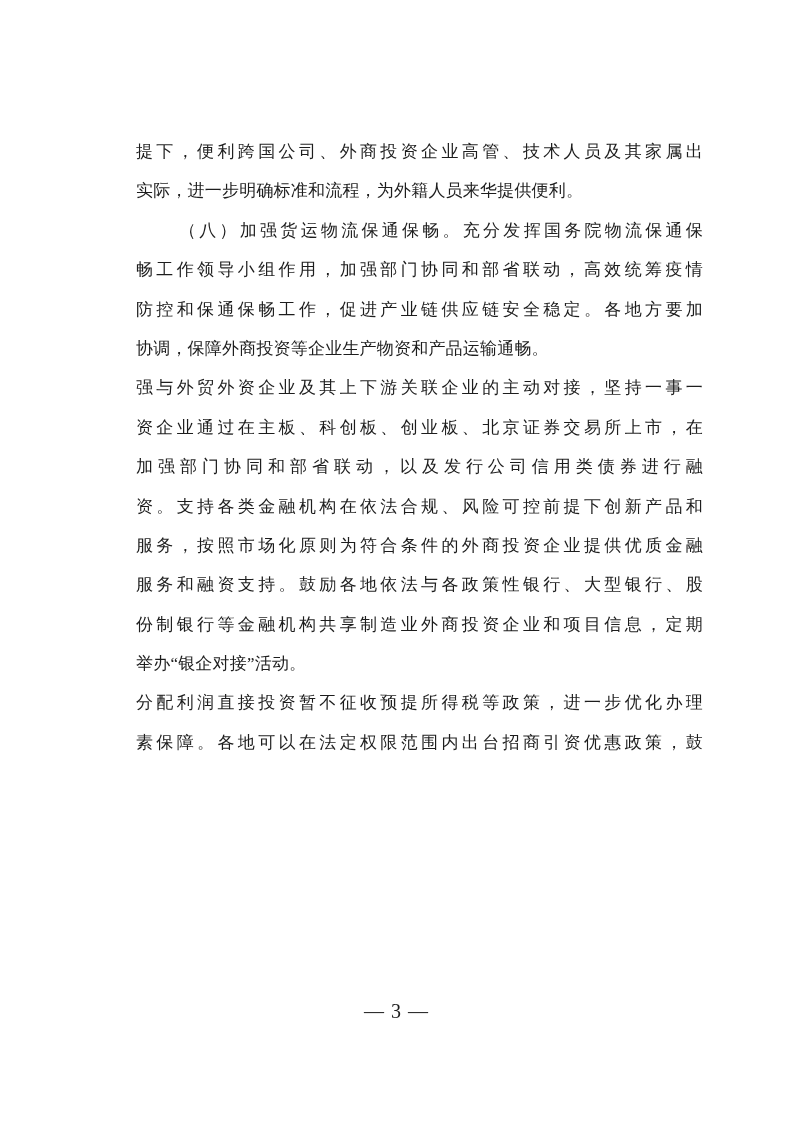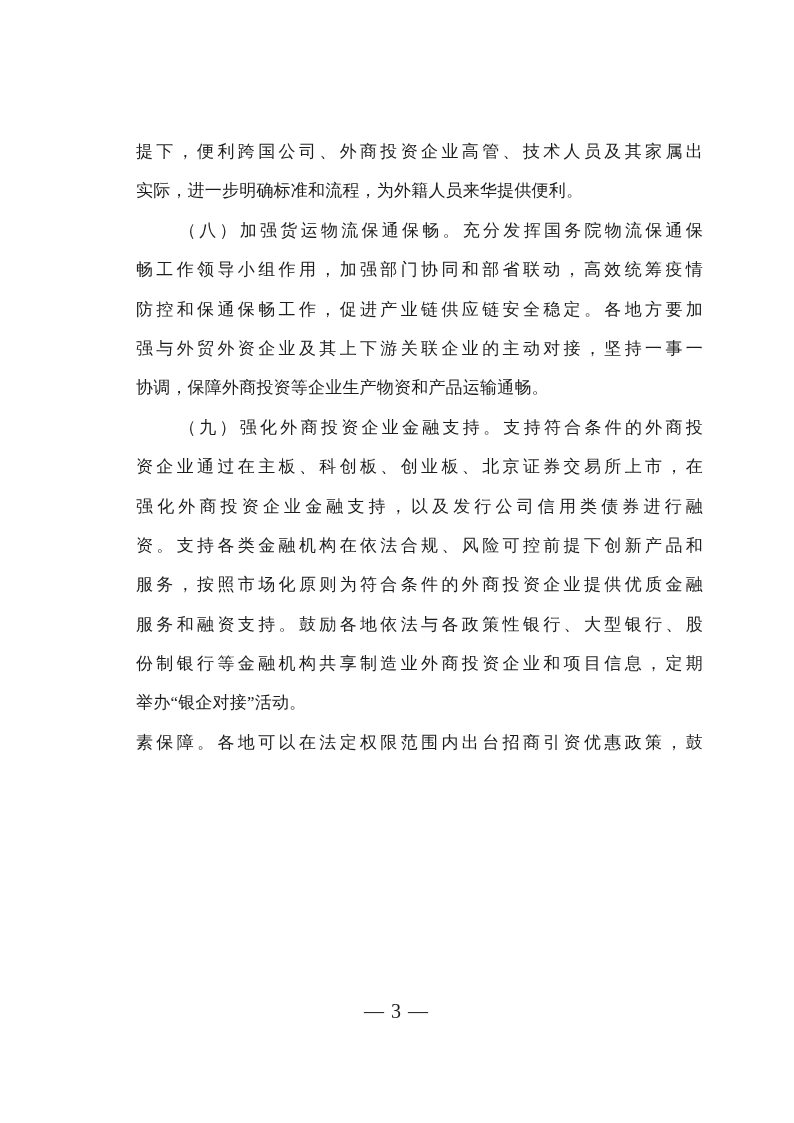--- a/index.html
+++ b/index.html
@@ -61,31 +61,31 @@
 <div class="page">
 
   <div class="doc-body">
 
     <div class="line">提下，便利跨国公司、外商投资企业高管、技术人员及其家属出</div>
     <div class="line para-end">实际，进一步明确标准和流程，为外籍人员来华提供便利。</div>
 
     <div class="line indent"><span class="lead">（八）加强货运物流保通保畅。</span><span>充分发挥国务院物流保通保</span></div>
     <div class="line">畅工作领导小组作用，加强部门协同和部省联动，高效统筹疫情</div>
     <div class="line">防控和保通保畅工作，促进产业链供应链安全稳定。各地方要加</div>
+    <div class="line para-end">协调，保障外商投资等企业生产物资和产品运输通畅。</div>
     <div class="line">强与外贸外资企业及其上下游关联企业的主动对接，坚持一事一</div>
-    <div class="line para-end">协调，保障外商投资等企业生产物资和产品运输通畅。</div>
 
-    <div class="line indent"><span class="lead">（九）强化外商投资企业金融支持。</span><span>支持符合条件的外商投</span></div>
     <div class="line">资企业通过在主板、科创板、创业板、北京证券交易所上市，在</div>
-    <div class="line">强化外商投资企业金融支持，以及发行公司信用类债券进行融</div>
+    <div class="line">加强部门协同和部省联动，以及发行公司信用类债券进行融</div>
     <div class="line">资。支持各类金融机构在依法合规、风险可控前提下创新产品和</div>
     <div class="line">服务，按照市场化原则为符合条件的外商投资企业提供优质金融</div>
     <div class="line">服务和融资支持。鼓励各地依法与各政策性银行、大型银行、股</div>
     <div class="line">份制银行等金融机构共享制造业外商投资企业和项目信息，定期</div>
     <div class="line para-end">举办“银企对接”活动。</div>
 
+    <div class="line">分配利润直接投资暂不征收预提所得税等政策，进一步优化办理</div>
     <div class="line">素保障。各地可以在法定权限范围内出台招商引资优惠政策，鼓</div>
 
   </div>
 
   <div class="footer">— 3 —</div>
 
 </div>
 
 </body></html>

